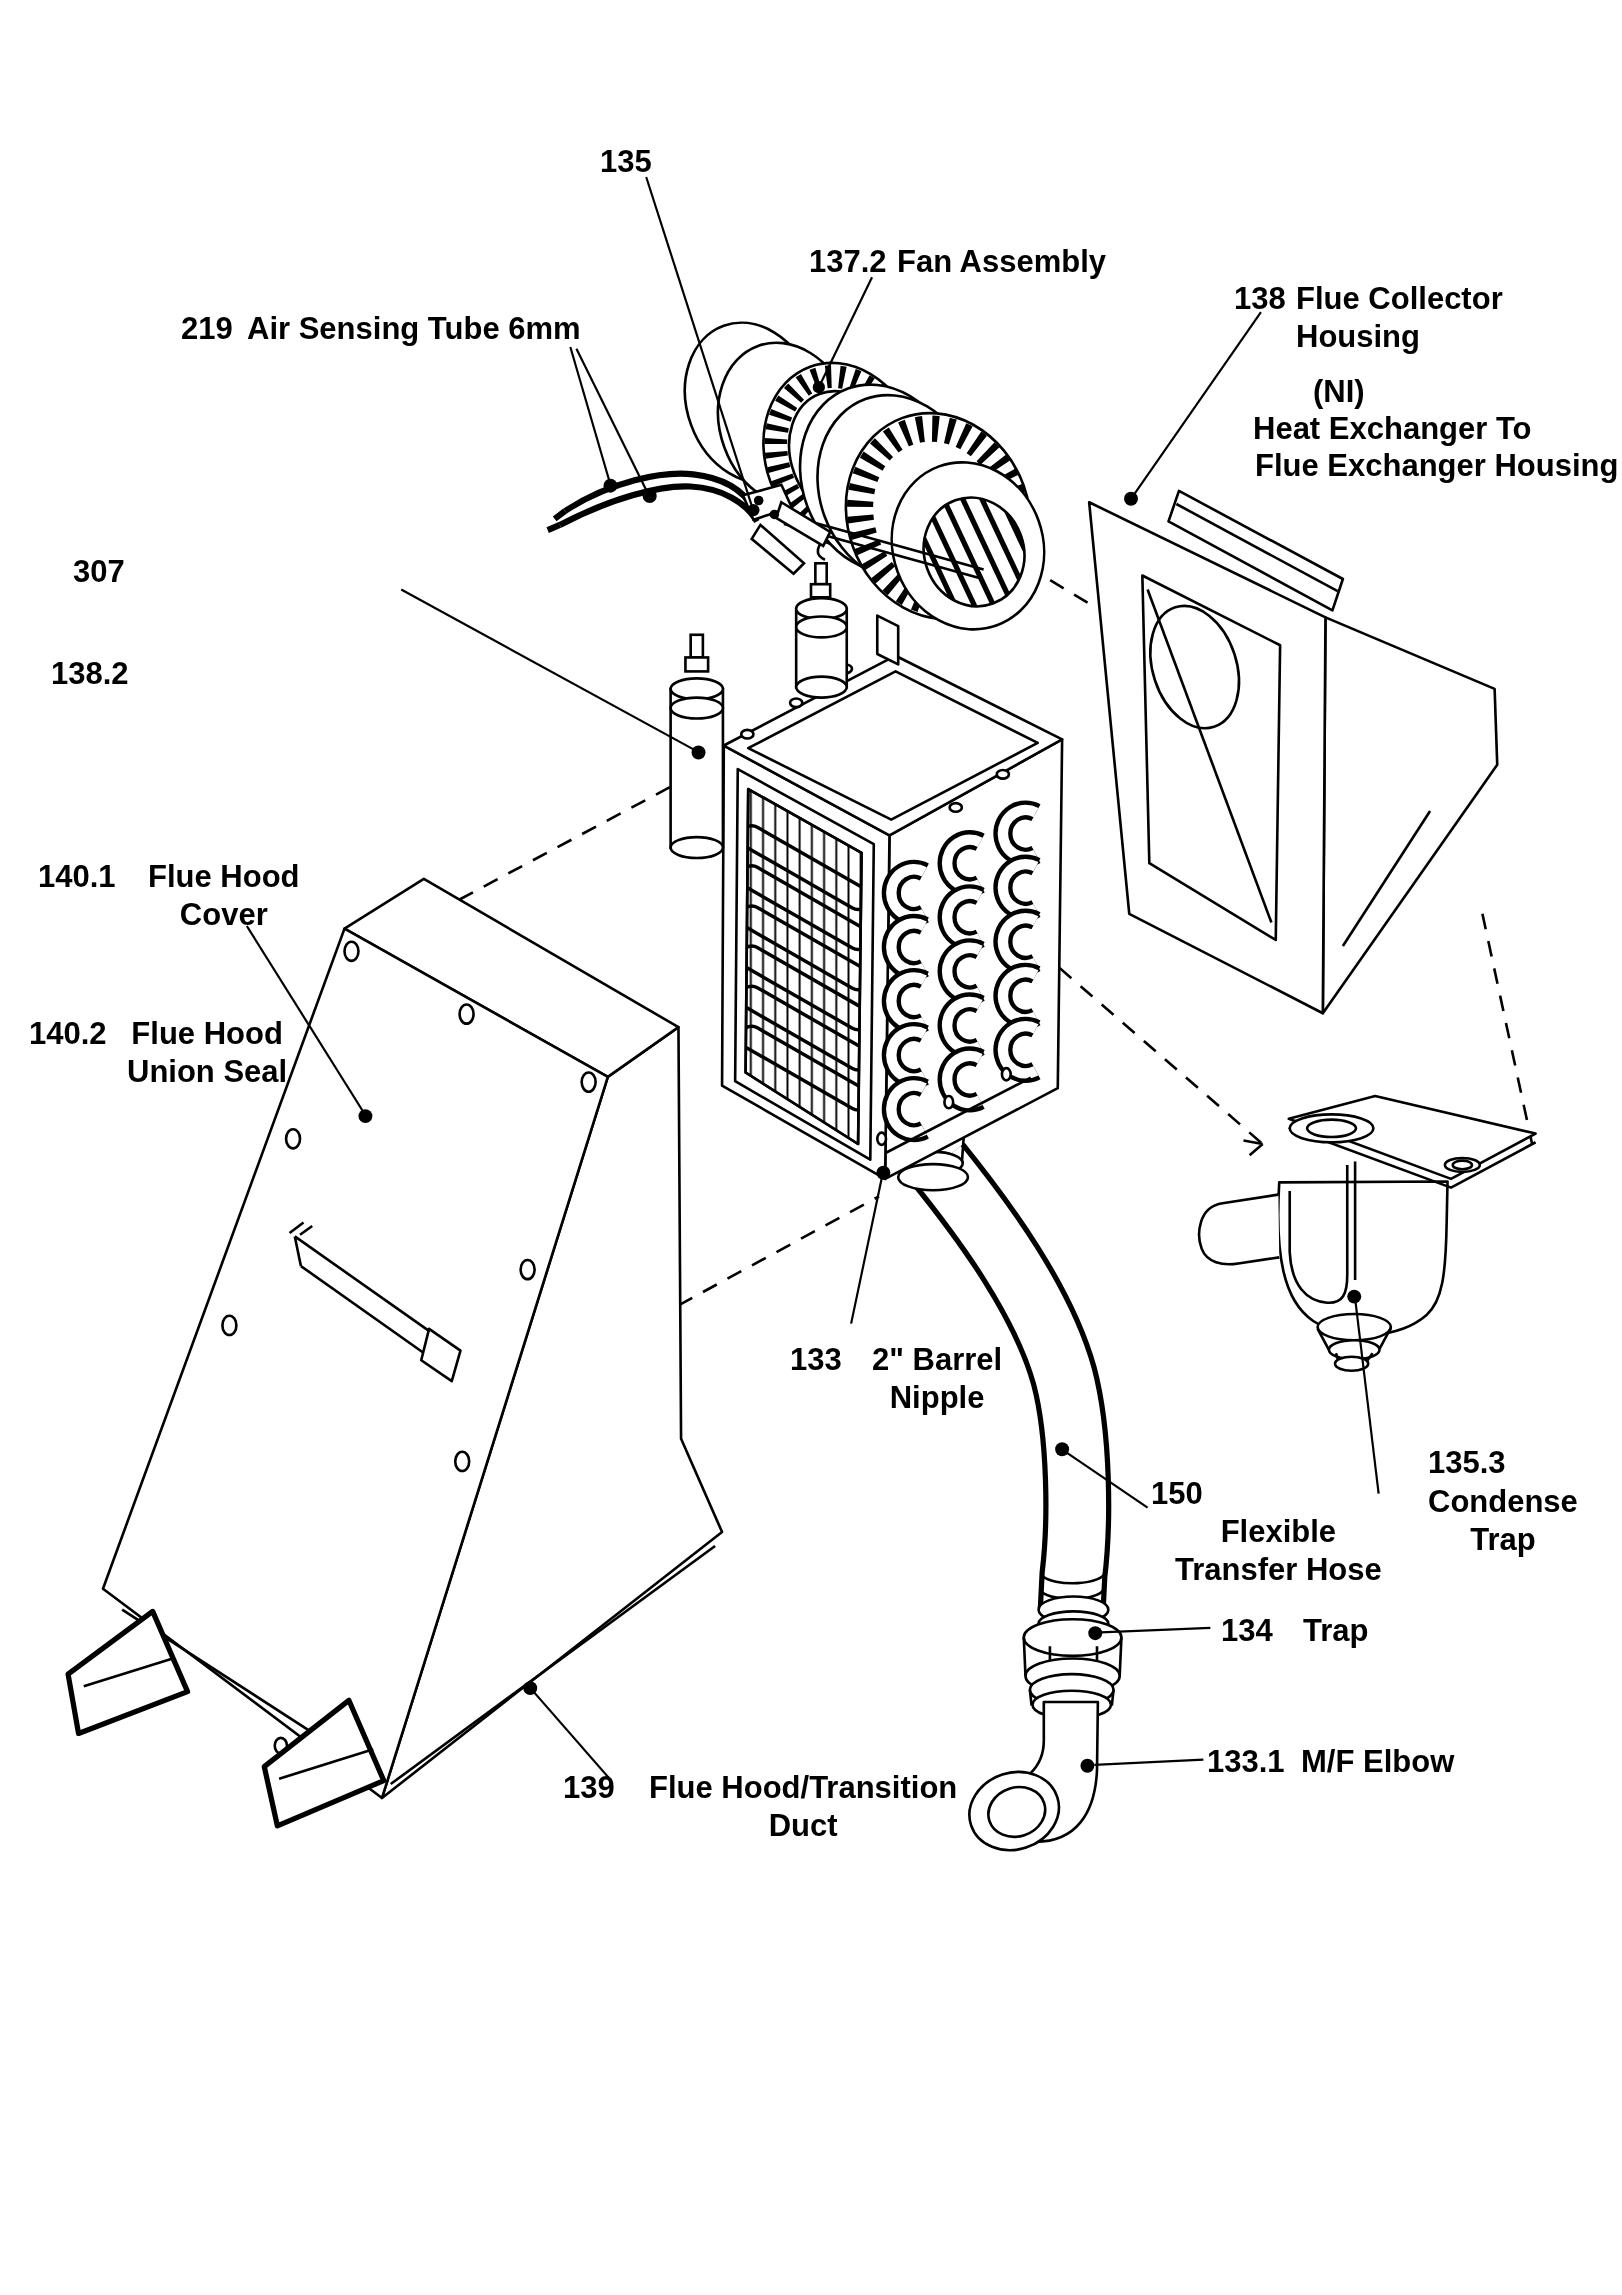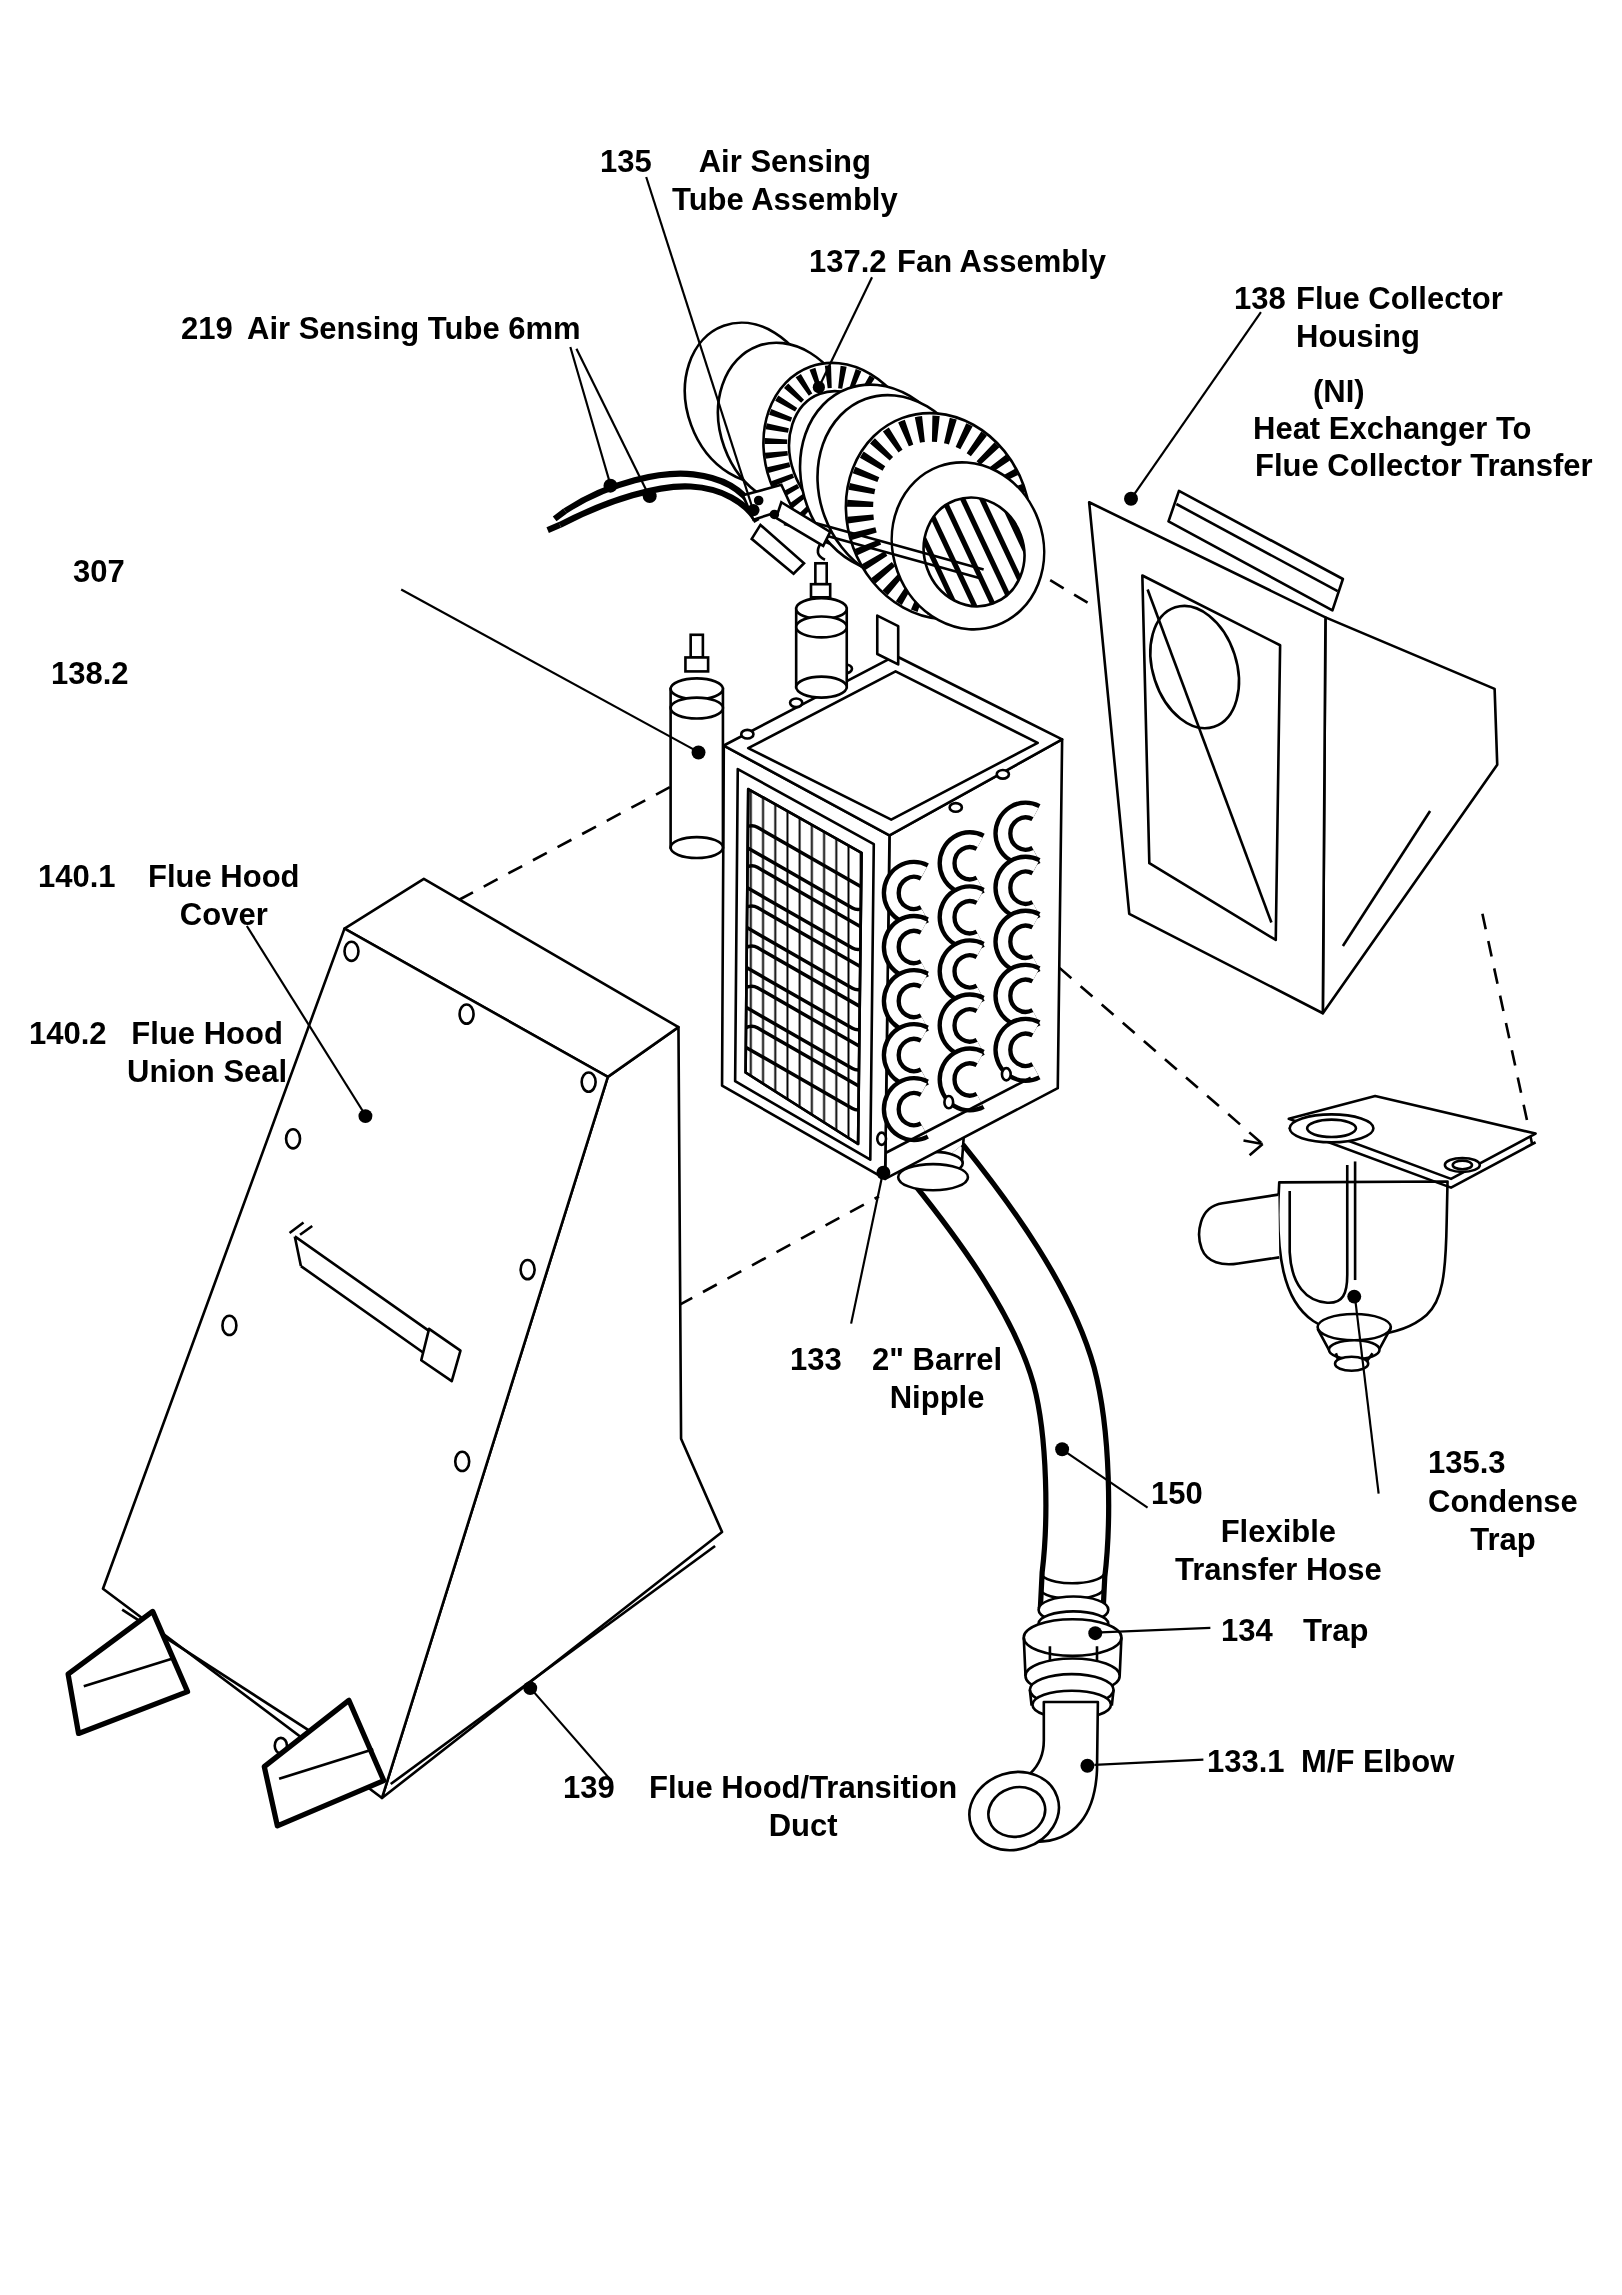--- a/index.html
+++ b/index.html
@@ -255,44 +255,40 @@
     <path d="M1380,2018 L1255,2024"></path>      
         <circle cx="1247" cy="2025" r="8" fill="#000" stroke="none"></circle>
     <path d="M1581,1713 L1554,1489"></path>      
         <circle cx="1553" cy="1487" r="8" fill="#000" stroke="none"></circle>
     <path d="M700,2041 L610,1938"></path>        
         <circle cx="608" cy="1936" r="8" fill="#000" stroke="none"></circle>
   </g>
 </svg>
 
   <div class="lbl" style="left:600px;top:143px">135</div>
-  <div class="lbl" style="left:672px;top:143px">
-    <div>Air Sensing</div>
-      <div>Tube Assembly</div>
-  </div>
 
   <div class="lbl" style="left:809px;top:243px">137.2</div>
   <div class="lbl" style="left:897px;top:243px">
     <div>Fan Assembly</div>
   </div>
 
   <div class="lbl" style="left:181px;top:310px">219</div>
   <div class="lbl" style="left:247px;top:310px">
     <div>Air Sensing Tube 6mm</div>
   </div>
 
   <div class="lbl" style="left:1234px;top:280px">138</div>
   <div class="lbl ctr" style="left:1296px;top:280px;width:209px">
     <div>Flue Collector</div>
       <div>Housing</div>
   </div>
 
   <div class="lbl" style="left:1313px;top:373px">(NI)</div>
   <div class="lbl" style="left:1253px;top:410px">Heat Exchanger To</div>
-  <div class="lbl" style="left:1255px;top:447px">Flue Collector Transfer</div>
+  <div class="lbl" style="left:1255px;top:447px">Flue Exchanger Housing</div>
 
   <div class="lbl" style="left:73px;top:553px">307</div>
 
   <div class="lbl" style="left:51px;top:655px">138.2</div>
 
   <div class="lbl" style="left:38px;top:858px">140.1</div>
   <div class="lbl" style="left:148px;top:858px">
     <div>Flue Hood</div>
       <div>Cover</div>
   </div>

